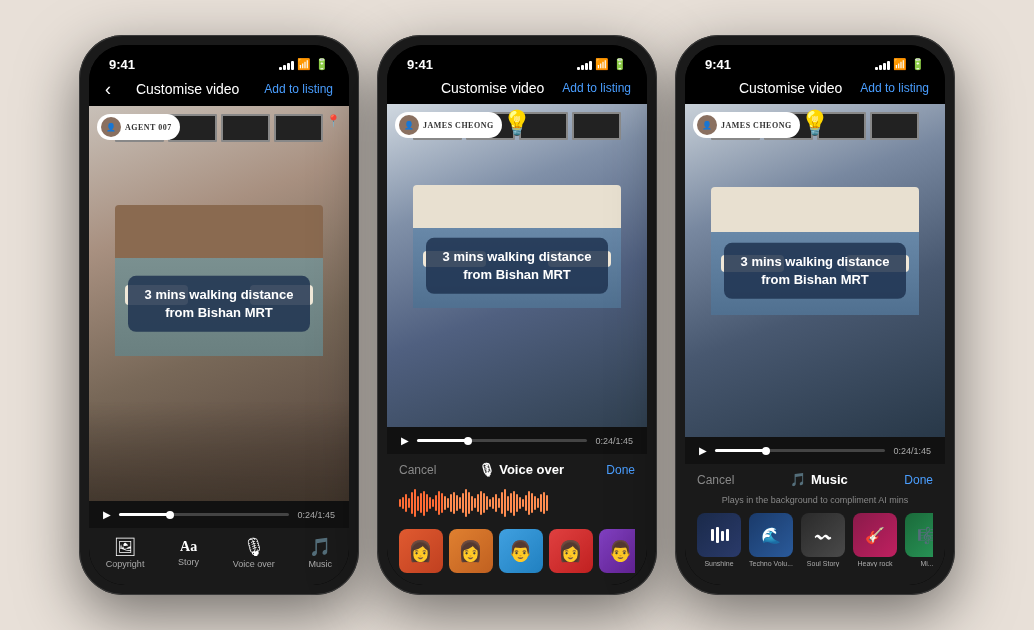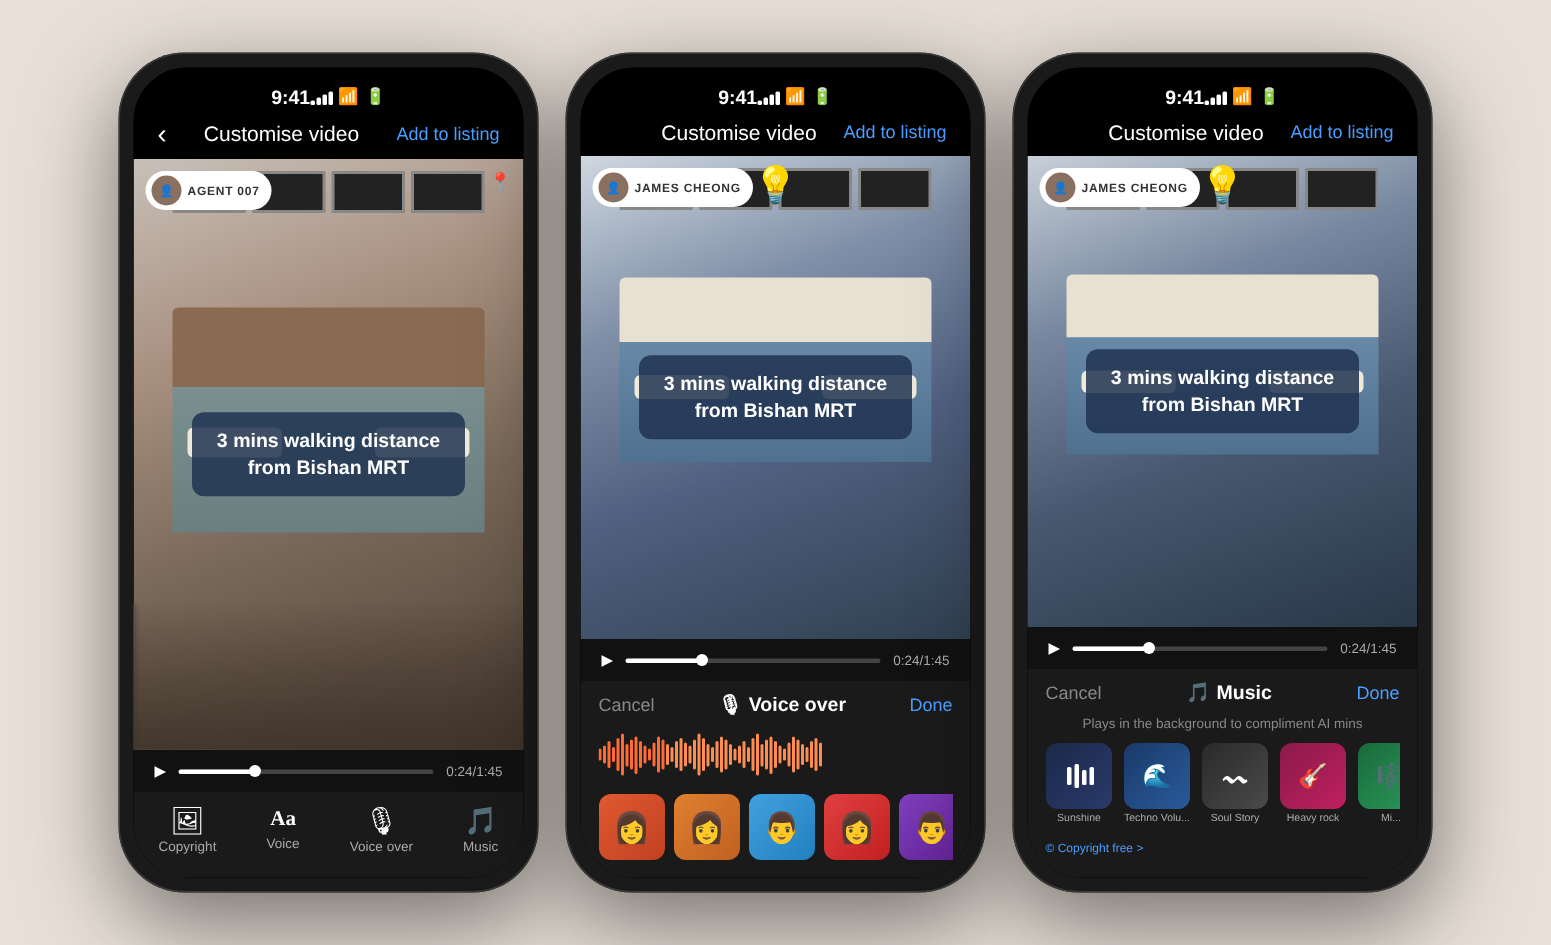--- a/index.html
+++ b/index.html
@@ -37,21 +37,21 @@
       overflow: hidden;
       display: flex;
       flex-direction: column;
       position: relative;
     }
     
     .status-bar {
       background: #000;
       padding: 12px 20px 4px;
       display: flex;
-      justify-content: center;
+      justify-content: space-between;
       align-items: center;
       flex-shrink: 0;
     }
     .status-time {
       font-size: 13px;
       font-weight: 600;
       color: #fff;
     }
     .status-icons {
       display: flex;
@@ -173,20 +173,21 @@
       align-items: center;
       justify-content: center;
       font-size: 8px;
       color: #fff;
     }
     .agent-name {
       font-size: 8px;
       font-weight: 700;
       color: #333;
       letter-spacing: 0.5px;
+      font-family: Liberation Serif, serif;
     }
     .location-pin {
       position: absolute;
       top: 8px;
       right: 8px;
       color: #fff;
       font-size: 12px;
       z-index: 10;
     }
     
@@ -490,21 +491,21 @@
         </span>
       </div>
 
       <div class="bottom-toolbar">
         <div class="tool-item">
           <span class="tool-icon">🖼</span>
           <span class="tool-label">Copyright</span>
         </div>
         <div class="tool-item">
           <span class="tool-icon" style="font-size:14px;font-weight:700;font-family:serif">Aa</span>
-          <span class="tool-label">Voice</span>
+          <span class="tool-label">Story</span>
         </div>
         <div class="tool-item">
           <span class="tool-icon">🎙</span>
           <span class="tool-label">Voice over</span>
         </div>
         <div class="tool-item">
           <span class="tool-icon">🎵</span>
           <span class="tool-label">Music</span>
         </div>
       </div>
@@ -733,20 +734,17 @@
           </div>
           <div class="track-item">
             <div class="track-thumb t4">🎸</div>
             <span class="track-label">Heavy rock</span>
           </div>
           <div class="track-item">
             <div class="track-thumb t5">🎼</div>
             <span class="track-label">Mi...</span>
           </div>
         </div>
-        <div>
-          <span class="copyright-text">© Copyright free &gt;</span>
-        </div>
       </div>
     </div>
   </div>
 
 </div>
 
 </body></html>

